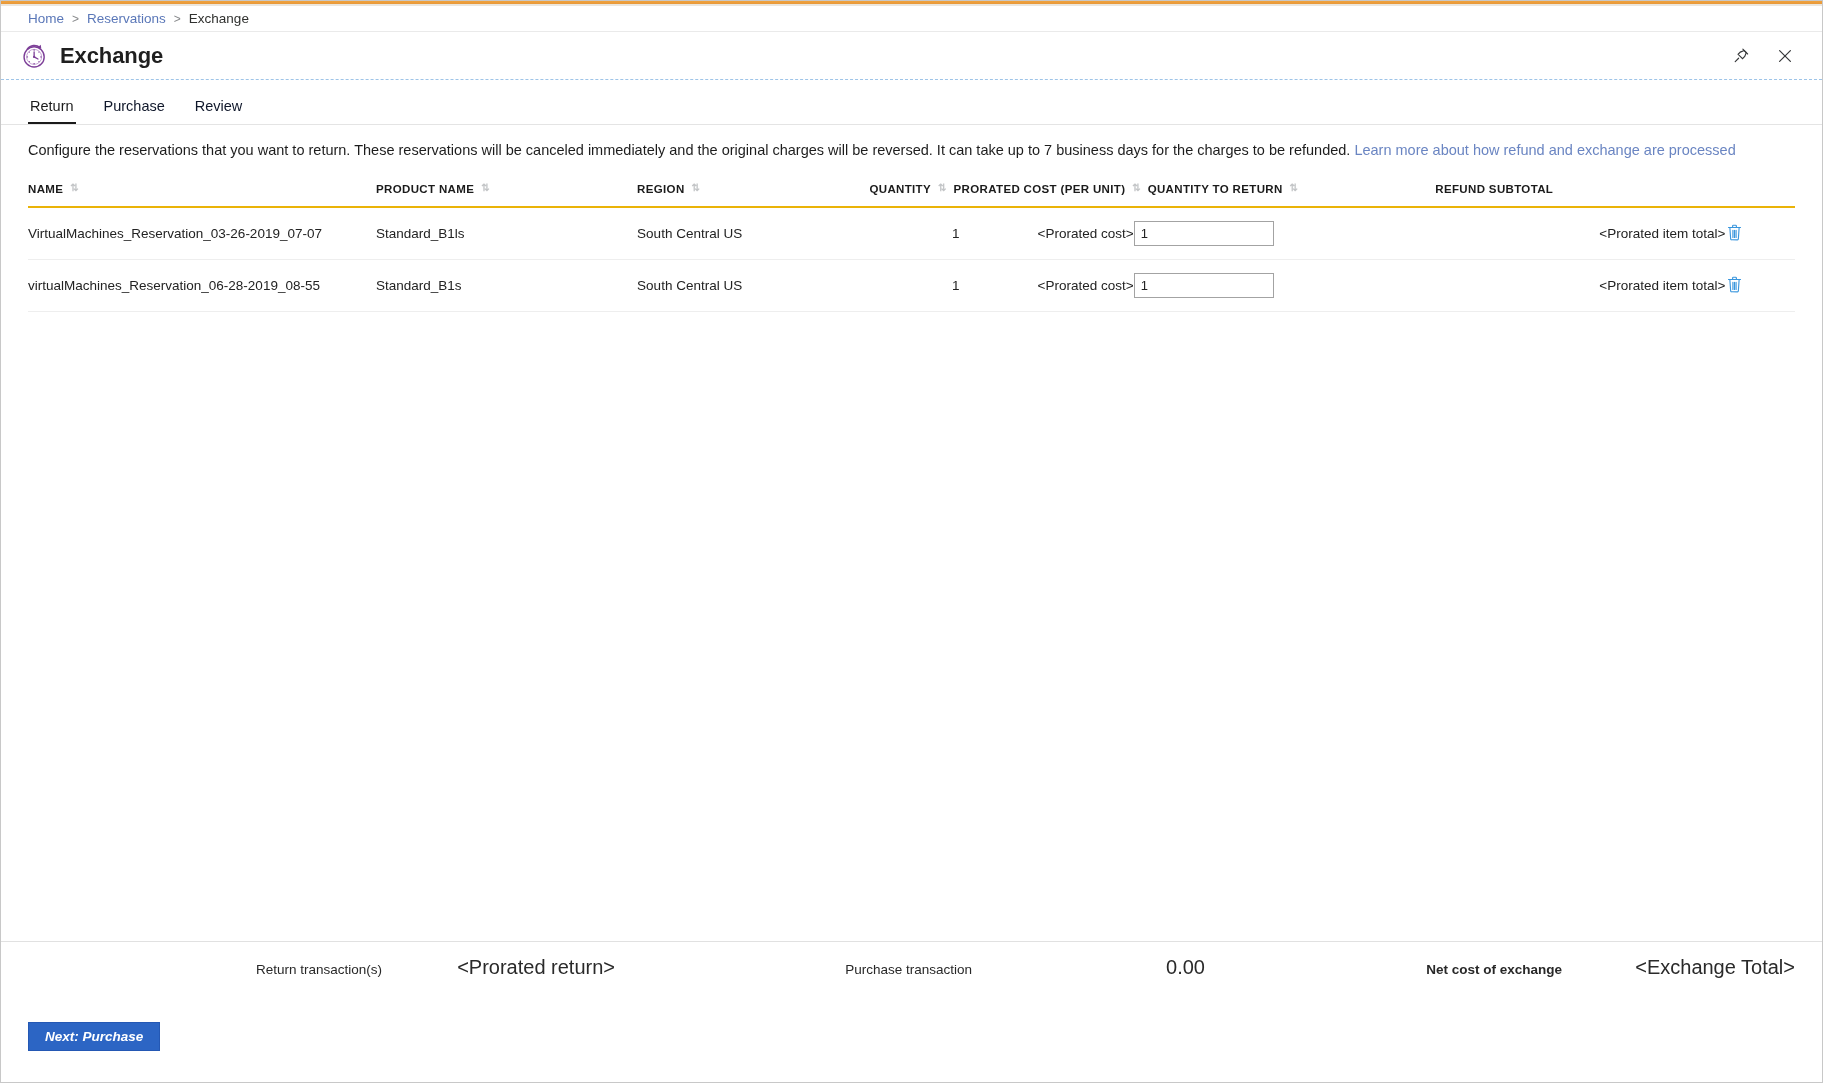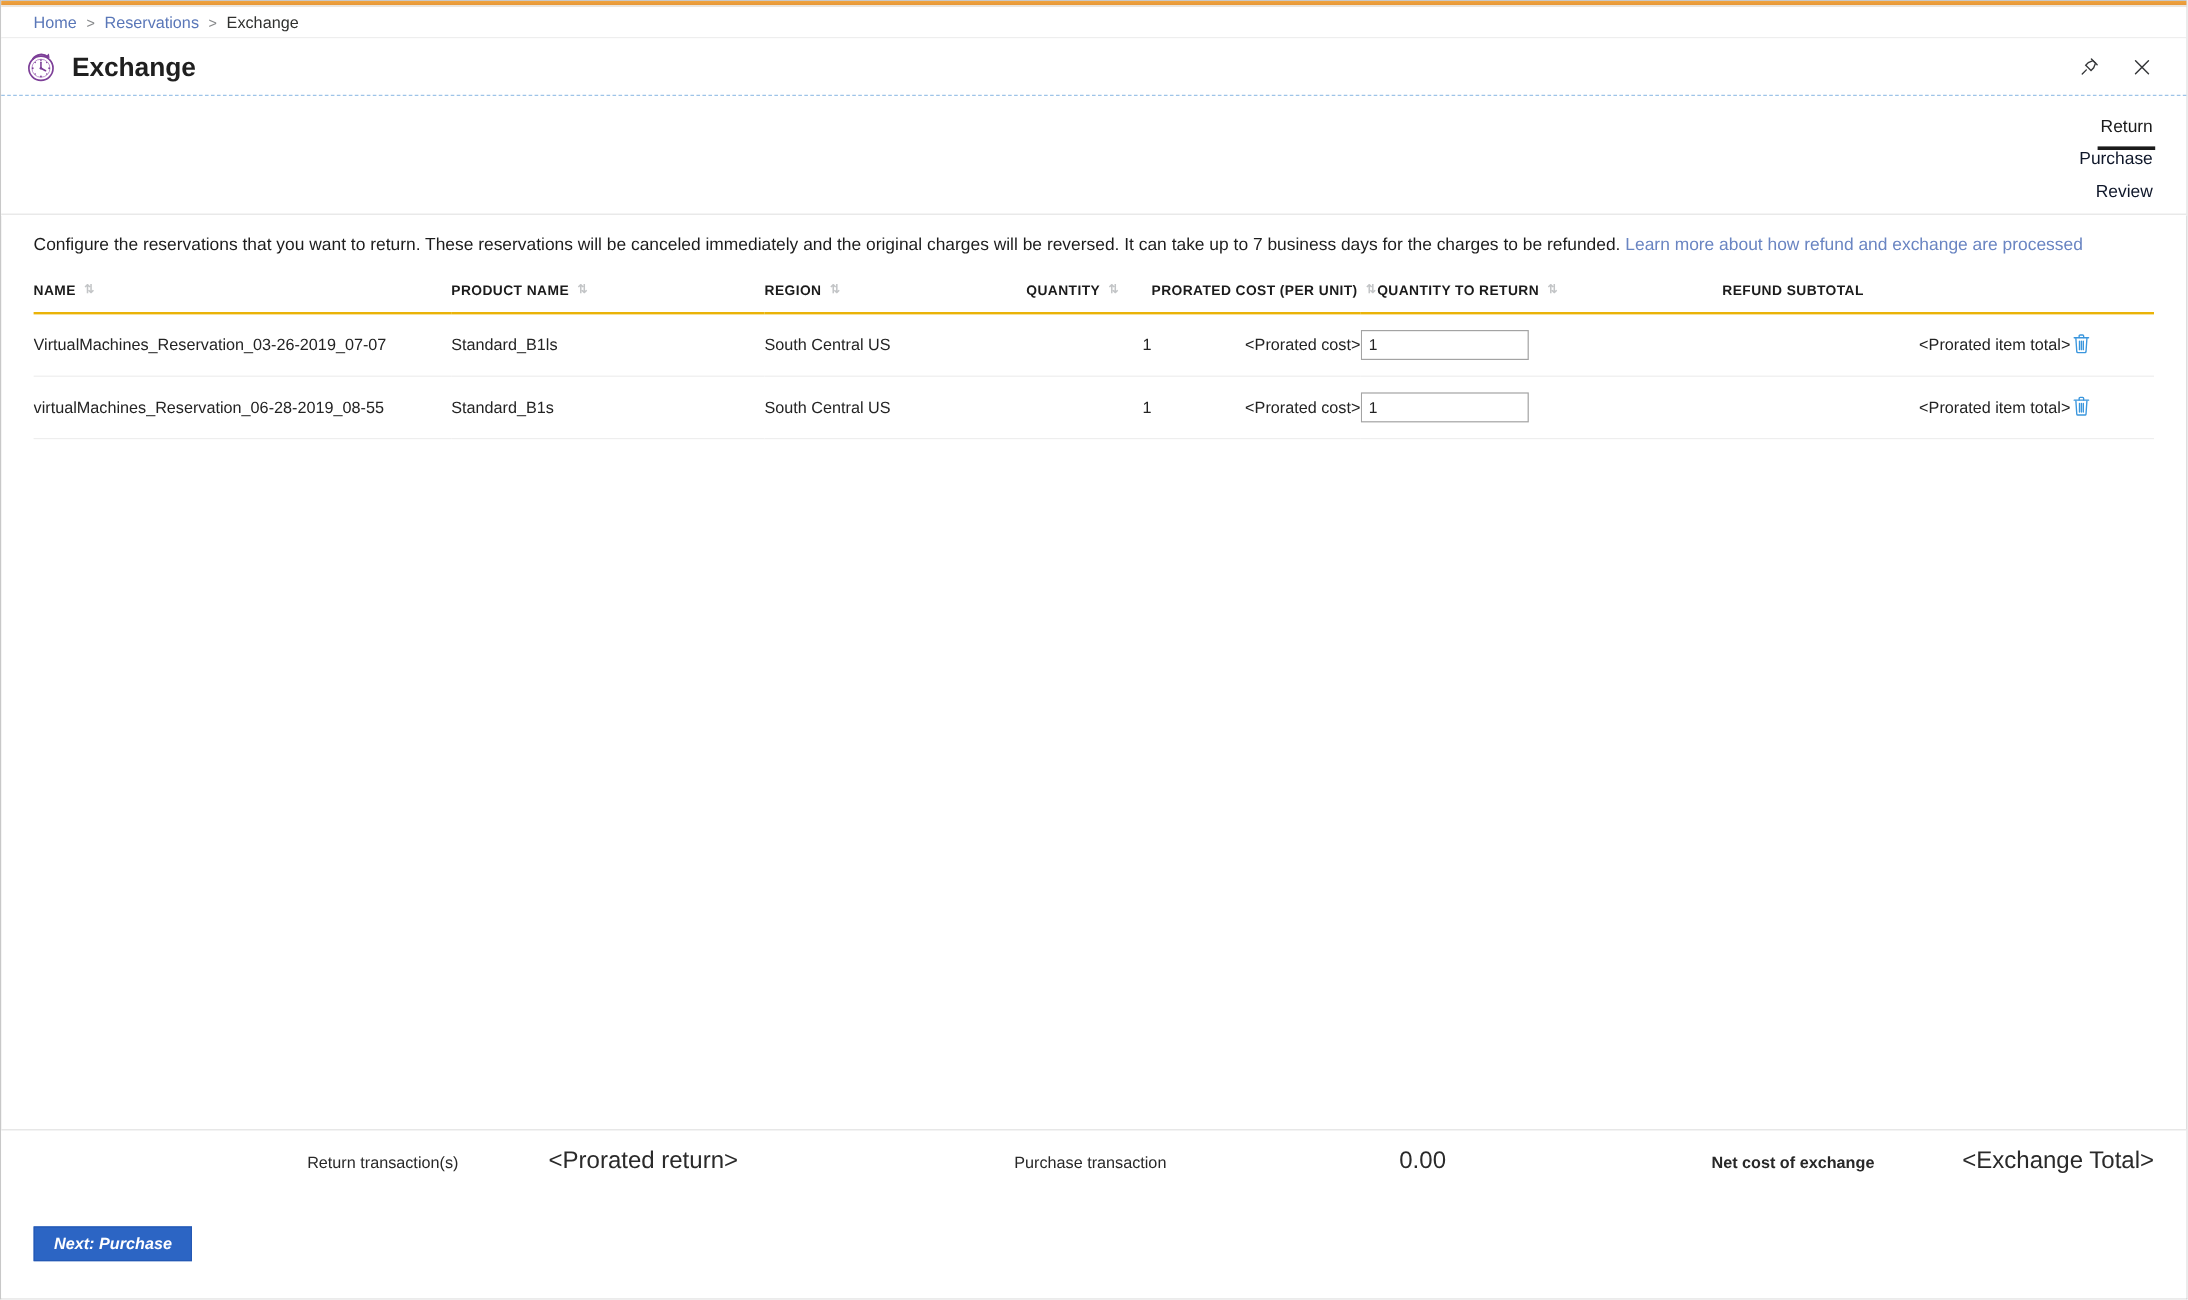--- a/index.html
+++ b/index.html
@@ -96,21 +96,20 @@
   
   .tabs-wrap {
     flex: 0 0 auto;
     padding: 18px 0 0 27px;
     background: #ffffff;
   }
   .tabs {
     display: flex;
     align-items: flex-end;
     gap: 0;
-    flex-direction: column;
   }
   .tab {
     font-size: 14.5px;
     padding: 0 2px 8px 2px;
     margin-right: 26px;
     cursor: pointer;
     white-space: nowrap;
     color: #0f172a;
     border-bottom: 3px solid transparent;
   }
@@ -165,21 +164,21 @@
     vertical-align: bottom;
     white-space: nowrap;
     margin-left: 20px;
   }
   th.num, td.num { text-align: right; }
   th .th-inner {
     display: flex;
     align-items: center;
     gap: 7px;
   }
-  th.num .th-inner { justify-content: flex-start; }
+  th.num .th-inner { justify-content: center; }
   .sort-ico {
     display: inline-flex;
     flex: 0 0 auto;
     color: #c3c5c7;
     font-size: 10px;
     line-height: 1;
     letter-spacing: -1px;
     cursor: pointer;
     transform: translateY(-1px);
   }

